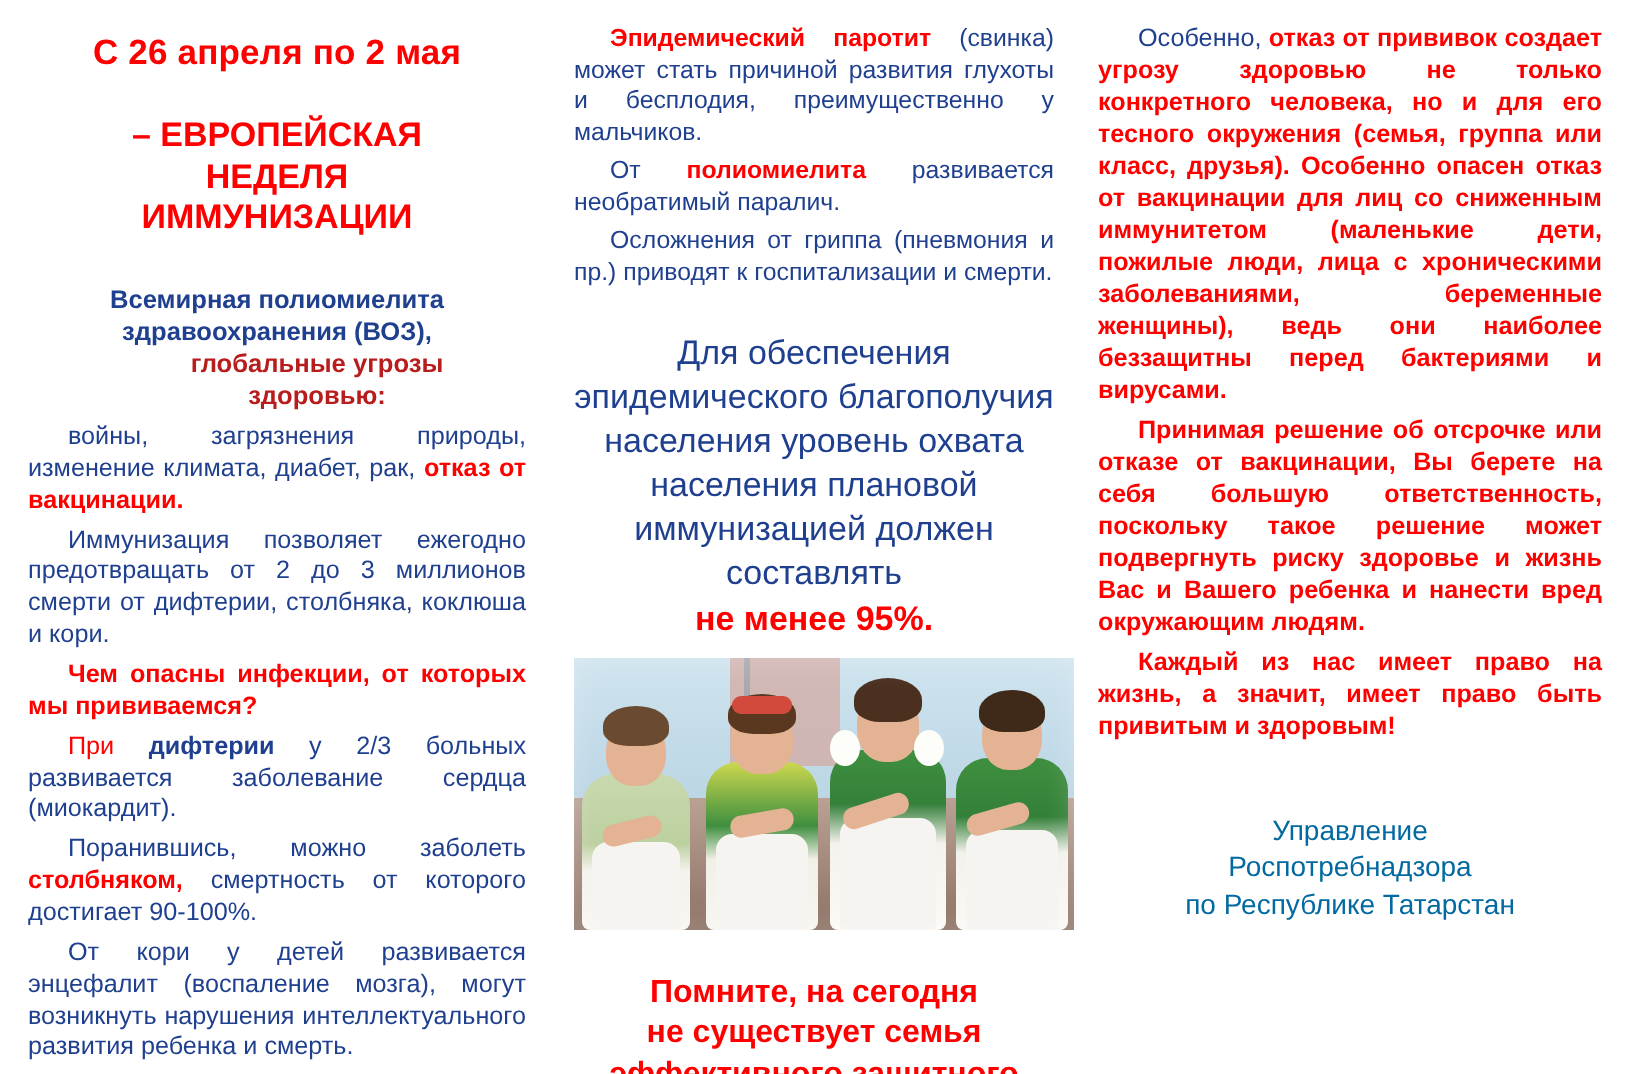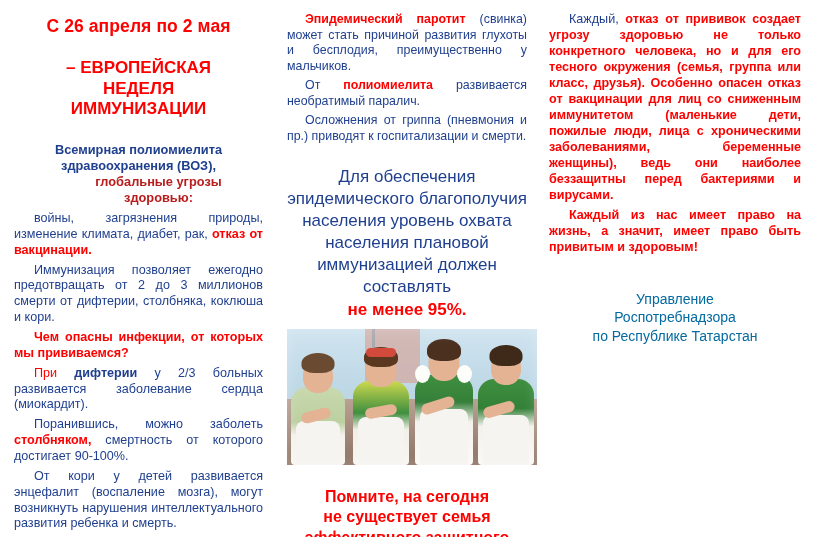--- a/index.html
+++ b/index.html
@@ -313,24 +313,25 @@
       <span>не существует семья</span><br>
       <span>эффективного защитного</span><br>
       <span>механизма, чем</span><br>
       <span>вакцинация!</span>
     </div>
   </div>
 
   <div class="column col-right">
 
     <p class="right" style="margin-top:6px">
-      <span class="lead-blue">Каждый,</span>
+      <span class="lead-blue">Особенно,</span>
       <span>отказ от прививок создает угрозу здоровью не только конкретного человека, но и для его тесного окружения (семья, группа или класс, друзья). Особенно опасен отказ от вакцинации для лиц со сниженным иммунитетом (маленькие дети, пожилые люди, лица с хроническими заболеваниями, беременные женщины), ведь они наиболее беззащитны перед бактериями и вирусами.</span>
     </p>
 
+    <p class="right" style="margin-top:4px">Принимая решение об отсрочке или отказе от вакцинации, Вы берете на себя большую ответственность, поскольку такое решение может подвергнуть риску здоровье и жизнь Вас и Вашего ребенка и нанести вред окружающим людям.</p>
 
     <p class="right" style="margin-top:4px">Каждый из нас имеет право на жизнь, а значит, имеет право быть привитым и здоровым!</p>
 
     <div class="footer-org">
       <span>Управление</span><br>
       <span>Роспотребнадзора</span><br>
       <span>по  Республике Татарстан</span>
     </div>
   </div>
 

